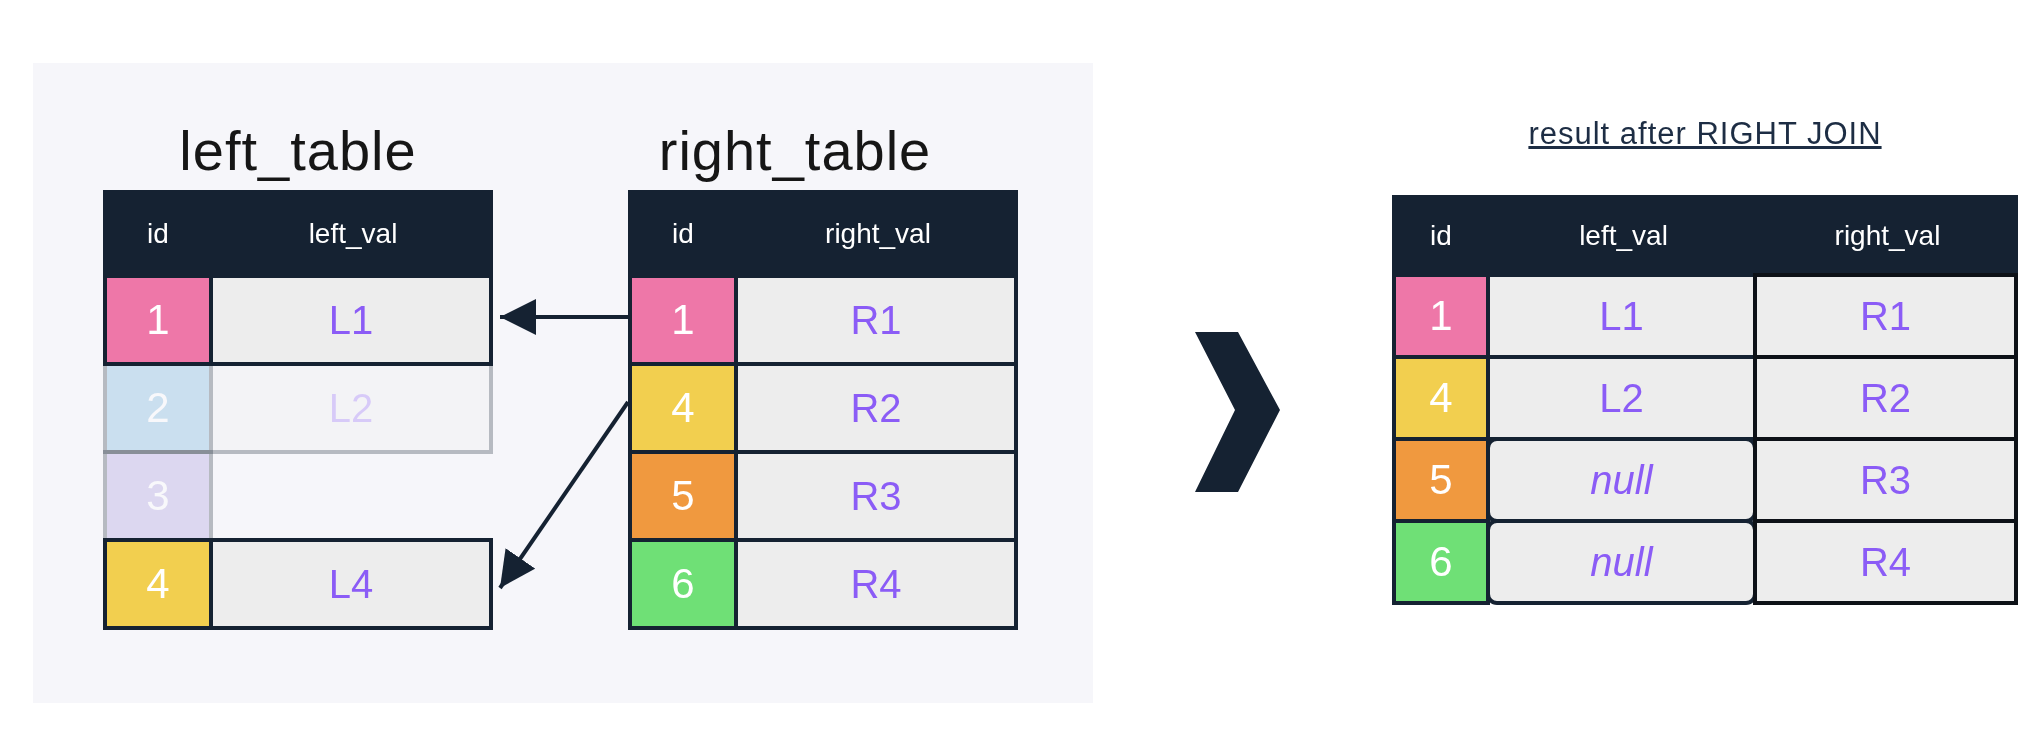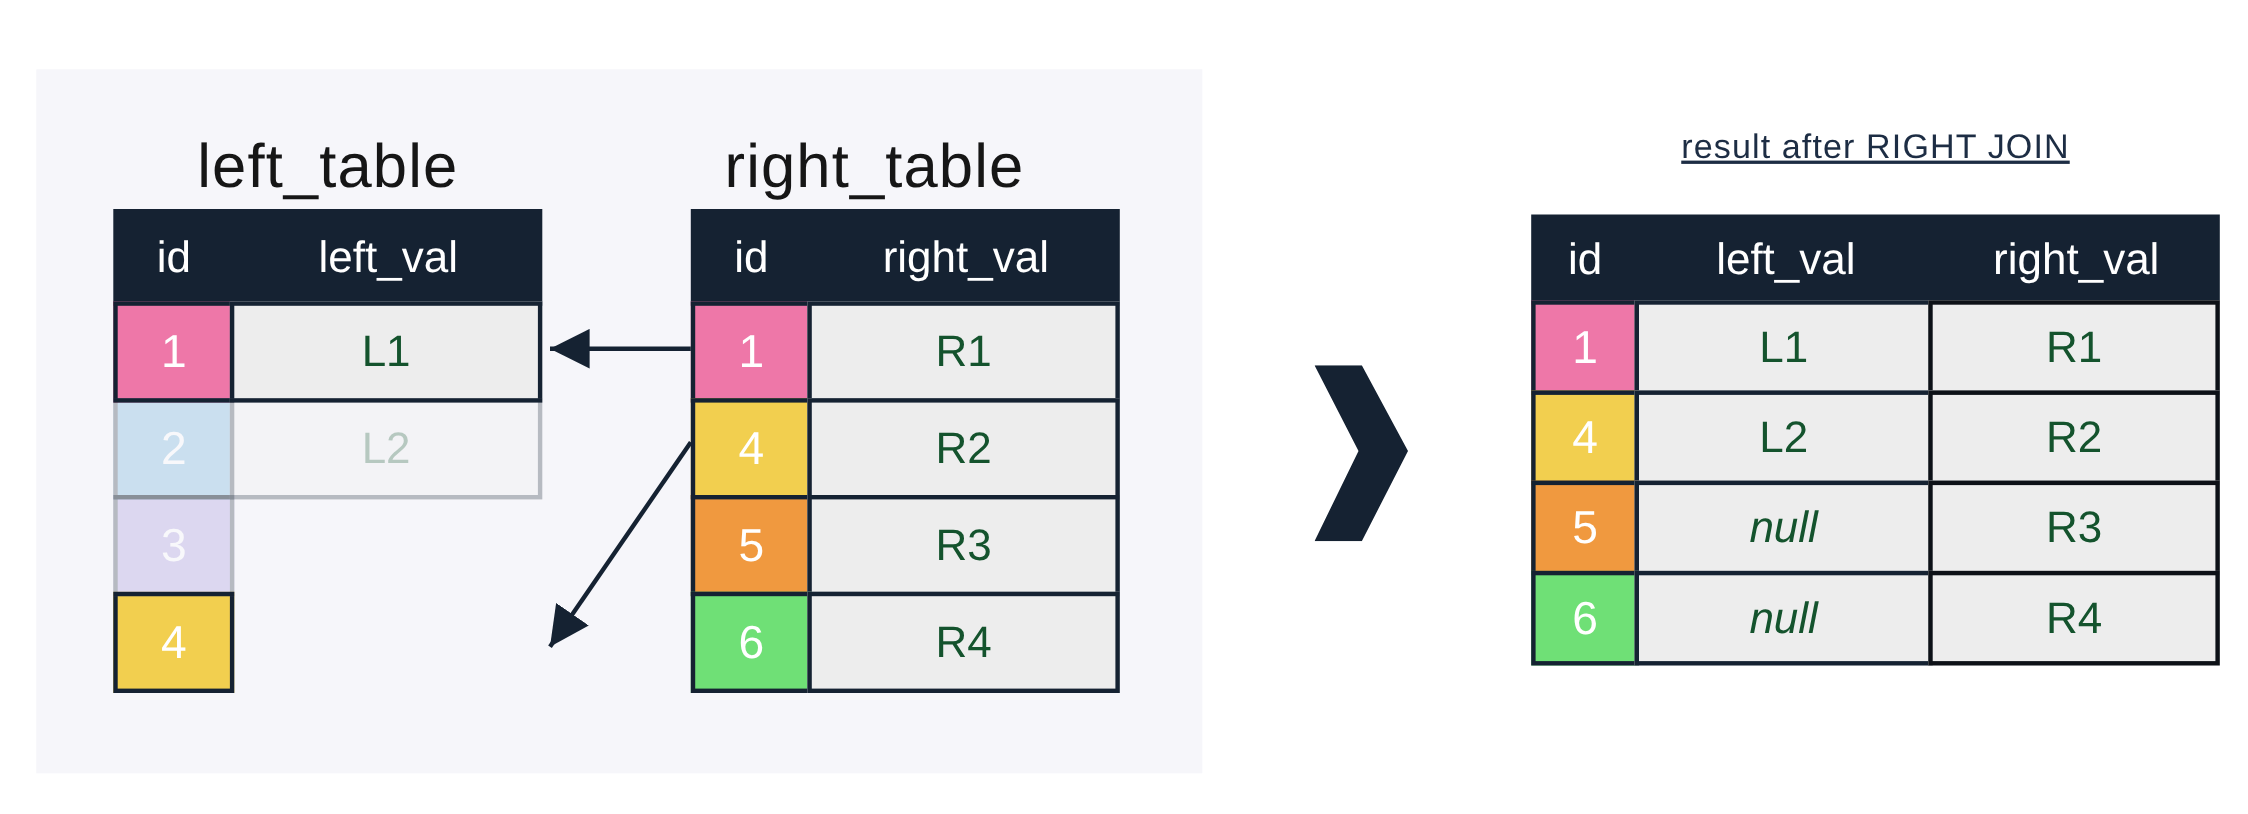--- a/index.html
+++ b/index.html
@@ -25,41 +25,41 @@
     letter-spacing: 1px;
   }
   .tbl-title.result-title { color: #1d2d44; font-size: 31px; text-decoration: underline; }
 
   .tbl { position: absolute; }
   .thead {
     display: flex;
     align-items: center;
     background: #152232;
     color: #ffffff;
-    font-size: 40px;
+    font-size: 28px;
     height: 88px;
   }
   .result .thead { height: 82px; }
   .thead span { display: block; text-align: center; }
 
   .trow { display: flex; height: 92px; margin-top: -4px; }
   .result .trow { height: 86px; }
   .cell {
     display: flex;
     align-items: center;
     justify-content: center;
     border: 4px solid #152232;
     font-size: 40px;
-    color: #14532d;
+    color: #8b5cf6;
     background: #ededed;
   }
   .cell.idcell { color: #ffffff; font-size: 42px; }
   .cell + .cell { margin-left: -4px; }
   .trow.faded { opacity: 0.28; }
-  .cell.nullcell { font-style: italic; }
+  .cell.nullcell { font-style: italic; border-radius: 11px; }
   .result .cell.rightcell { border-color: #0d1117; }
 
   
   .w-id2   { width: 110px; }   
   .w-val2  { width: 284px; }   
   .h-id2   { width: 110px; }
   .h-val2  { width: 280px; }
 
   .w-id3   { width: 98px;  }   
   .w-lv3   { width: 271px; }
@@ -90,20 +90,21 @@
   </div>
   <div class="trow faded">
     <div class="cell idcell w-id2" style="background: rgb(90, 167, 212);">2</div>
     <div class="cell w-val2">L2</div>
   </div>
   <div class="trow faded">
     <div class="cell idcell w-id2" style="background: rgb(156, 138, 216);">3</div>
   </div>
   <div class="trow">
     <div class="cell idcell w-id2" style="background: rgb(242, 207, 79);">4</div>
+    <div class="cell w-val2">L4</div>
   </div>
 </div>
 
 <div class="tbl" style="left:628px; top:190px; width:390px;">
   <div class="thead">
     <span class="h-id2">id</span>
     <span class="h-val2">right_val</span>
   </div>
   <div class="trow">
     <div class="cell idcell w-id2" style="background: rgb(238, 119, 168);">1</div>

